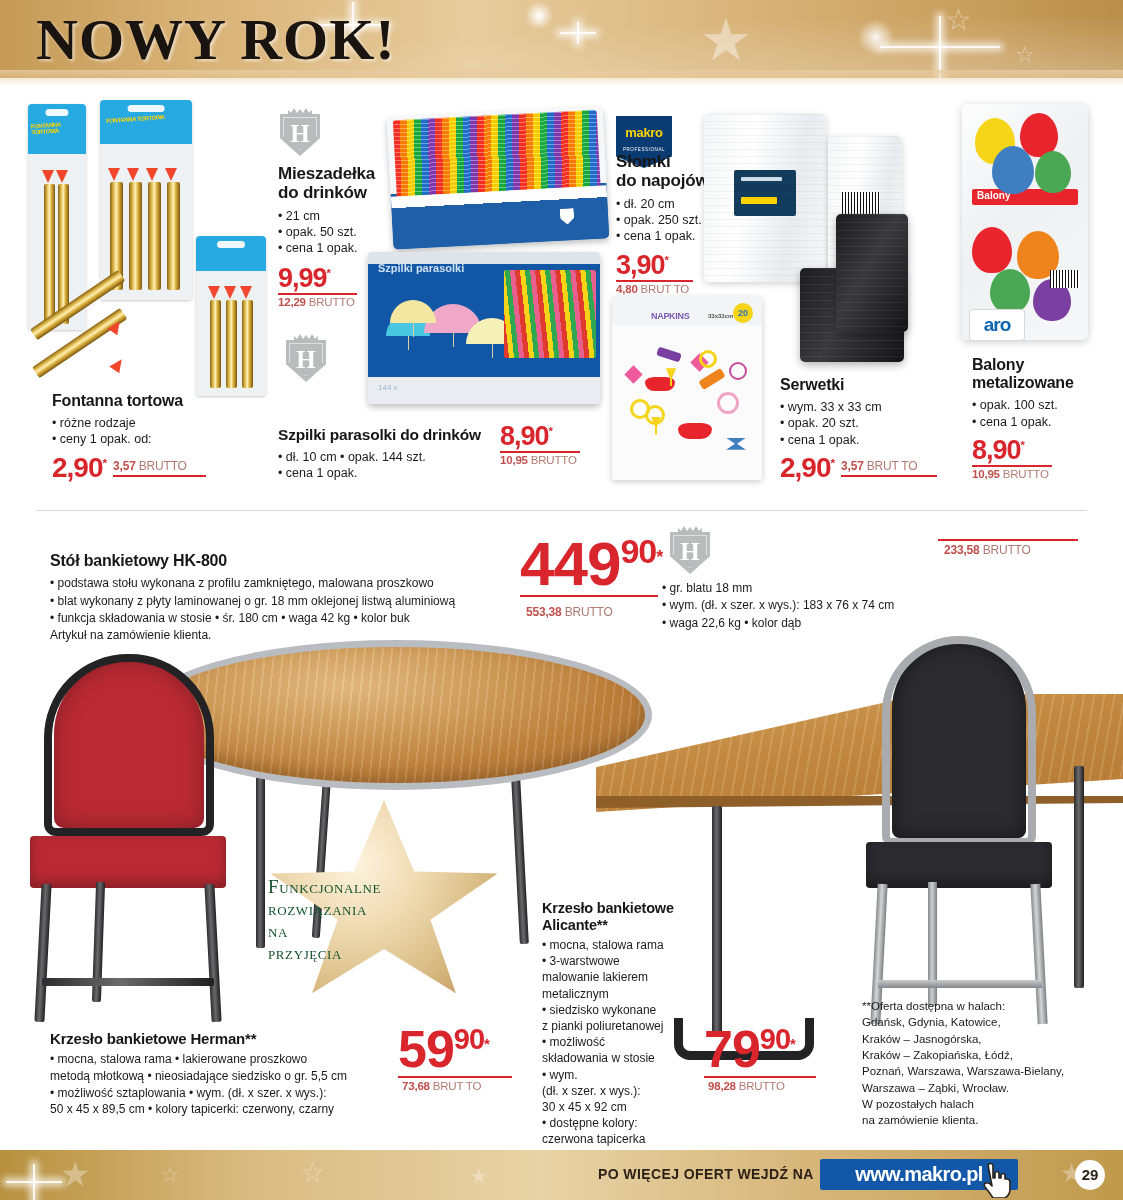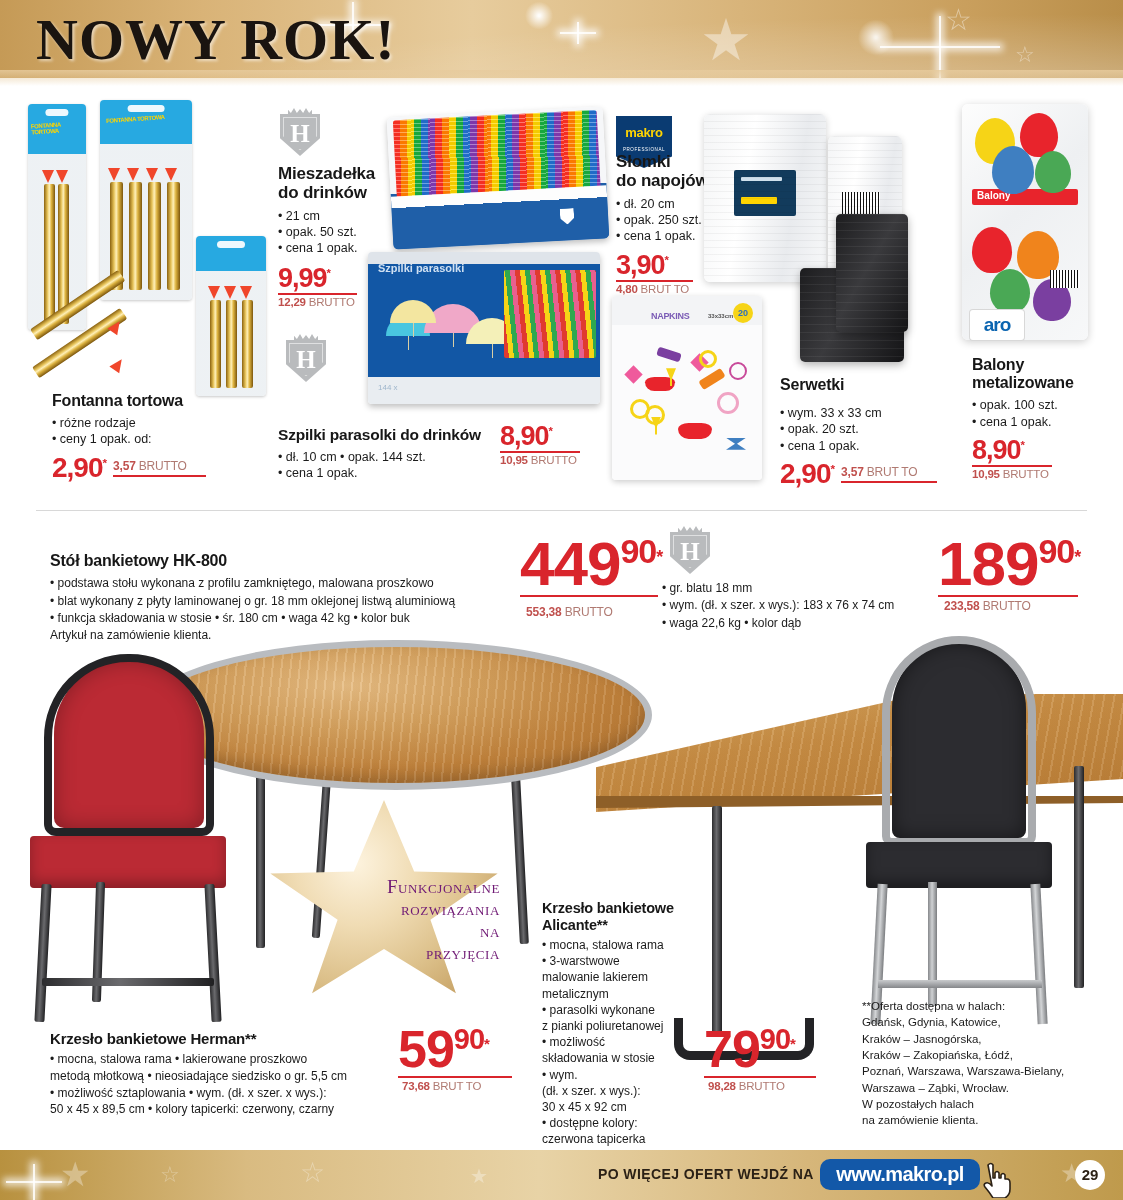--- a/index.html
+++ b/index.html
@@ -201,38 +201,38 @@
       repeating-linear-gradient(45deg, rgba(255,255,255,.10) 0 1px, rgba(0,0,0,0) 1px 11px),
       repeating-linear-gradient(-45deg, rgba(255,255,255,.10) 0 1px, rgba(0,0,0,0) 1px 11px); }
 
   
   .star-badge{
     position:absolute; width:232px; height:210px;
     clip-path: polygon(50% 0%, 63% 34%, 99% 35%, 70% 57%, 81% 92%, 50% 71%, 19% 92%, 30% 57%, 1% 35%, 37% 34%);
     background:radial-gradient(ellipse at 38% 30%, #fdf3de 0%, #f0dcb4 30%, #dcc08a 58%, #c8a468 80%, #b98f4e 100%);
   }
   .star-badge-text{
-    position:absolute; width:232px; text-align:right;
+    position:absolute; width:232px; text-align:left;
     font-family:"Liberation Serif", serif; font-variant:small-caps;
-    color:#701a75; font-size:19px; line-height:1.16; letter-spacing:.6px;
+    color:#14532d; font-size:19px; line-height:1.16; letter-spacing:.6px;
   }
 
   
   .footer{
     position:absolute; left:0; bottom:0; width:1123px; height:50px;
     background:linear-gradient(90deg,#b8913f 0%,#d9bb81 22%,#e8d3a6 48%,#d6b67a 72%,#bf9a4c 100%);
     overflow:hidden;
   }
   .footer-star{ position:absolute; color:rgba(255,255,255,.33); }
   .footer-txt{
     position:absolute; left:598px; top:16px; font-size:14px; font-weight:600; color:#2b2116; letter-spacing:.4px;
   }
   .makro-url{
-    position:absolute; left:820px; top:9px; width:160px; height:31px; background:#1358a8;
-    border-radius:10px; color:#fff; font-weight:700; font-size:20px; letter-spacing:-.6px;
+    position:absolute; left:820px; top:9px; width:198px; height:31px; background:#1358a8;
+    border-radius:2px; color:#fff; font-weight:700; font-size:20px; letter-spacing:-.6px;
     text-align:center; line-height:31px;
   }
   .cursor-hand{ position:absolute; left:978px; top:12px; width:34px; height:36px; }
   .pagenum{
     position:absolute; right:18px; top:10px; width:30px;height:30px;border-radius:50%;
     background:#fff; color:#2b2116; font-size:15px; font-weight:600; text-align:center; line-height:30px;
   }
   .rule-sep{ position:absolute; left:36px; width:1051px; height:1px; background:#d8d8d8; }
 </style>
 </head>
@@ -452,21 +452,21 @@
     </span>
     <div class="price-rule" style="width:80px;margin-top:2px;"></div>
     <div class="price-gross" style="font-size:11.5px;margin-top:1px;">
       <b>10,95</b>
       <span class="lbl">BRUTTO</span>
     </div>
   </div>
 
   <div style="position:absolute;left:780px;top:376px;width:180px;">
     <div class="pname" style="font-size:16px;">Serwetki</div>
-    <div class="bullets" style="font-size:12.5px;margin-top:11px;">
+    <div class="bullets" style="font-size:12.5px;margin-top:5px;">
       <div class="b">wym. 33 x 33 cm</div>
       <div class="b">opak. 20 szt.</div>
       <div class="b">cena 1 opak.</div>
     </div>
     <div style="margin-top:7px;display:flex;align-items:flex-end;gap:7px;">
       <span class="price-net" style="font-size:28px;">
         <span>2,90</span><span class="star-sup">*</span>
       </span>
       <span style="padding-bottom:3px;">
         <span class="price-gross" style="font-size:12px;">
@@ -530,23 +530,20 @@
 
   <div style="position:absolute;left:662px;top:566px;width:300px;">
     <div class="bullets" style="font-size:12px;margin-top:14px;line-height:1.45;">
       <div class="b">gr. blatu 18 mm</div>
       <div class="b">wym. (dł. x szer. x wys.): 183 x 76 x 74 cm</div>
       <div class="b">waga 22,6 kg • kolor dąb</div>
     </div>
   </div>
 
   <div style="position:absolute;left:938px;top:536px;">
-    <span class="price-net" style="font-size:62px;">
-      <span>189</span><span style="font-size:34px;vertical-align:super;">90</span><span class="star-sup" style="font-size:18px;">*</span>
-    </span>
     <div class="price-rule" style="width:140px;margin-top:3px;"></div>
     <div class="price-gross" style="font-size:12px;margin-top:2px;padding-left:6px;">
       <b>233,58</b>
       <span class="lbl">BRUTTO</span>
     </div>
   </div>
 
   <div style="position:absolute;left:60px;top:640px;width:600px;height:330px;">
     <div class="leg" style="left:196px;top:118px;width:9px;height:190px;"></div>
     <div class="leg" style="left:258px;top:120px;width:8px;height:178px;transform:rotate(4deg);"></div>
@@ -593,21 +590,21 @@
   <div style="position:absolute;left:542px;top:900px;width:160px;">
     <div class="pname" style="font-size:14.5px;">
       <div>Krzesło bankietowe</div>
       <div>Alicante**</div>
     </div>
     <div class="bullets" style="font-size:12px;margin-top:4px;line-height:1.35;">
       <div class="b">mocna, stalowa rama</div>
       <div class="b">3-warstwowe</div>
       <div>malowanie lakierem</div>
       <div>metalicznym</div>
-      <div class="b">parasolki wykonane</div>
+      <div class="b">siedzisko wykonane</div>
       <div>z pianki poliuretanowej</div>
       <div class="b">możliwość</div>
       <div>składowania w stosie</div>
       <div class="b">wym.</div>
       <div>(dł. x szer. x wys.):</div>
       <div>30 x 45 x 92 cm</div>
       <div class="b">dostępne kolory:</div>
       <div>czerwona tapicerka</div>
       <div>i złota rama, czarna</div>
       <div>tapicerka i srebrna rama</div>

